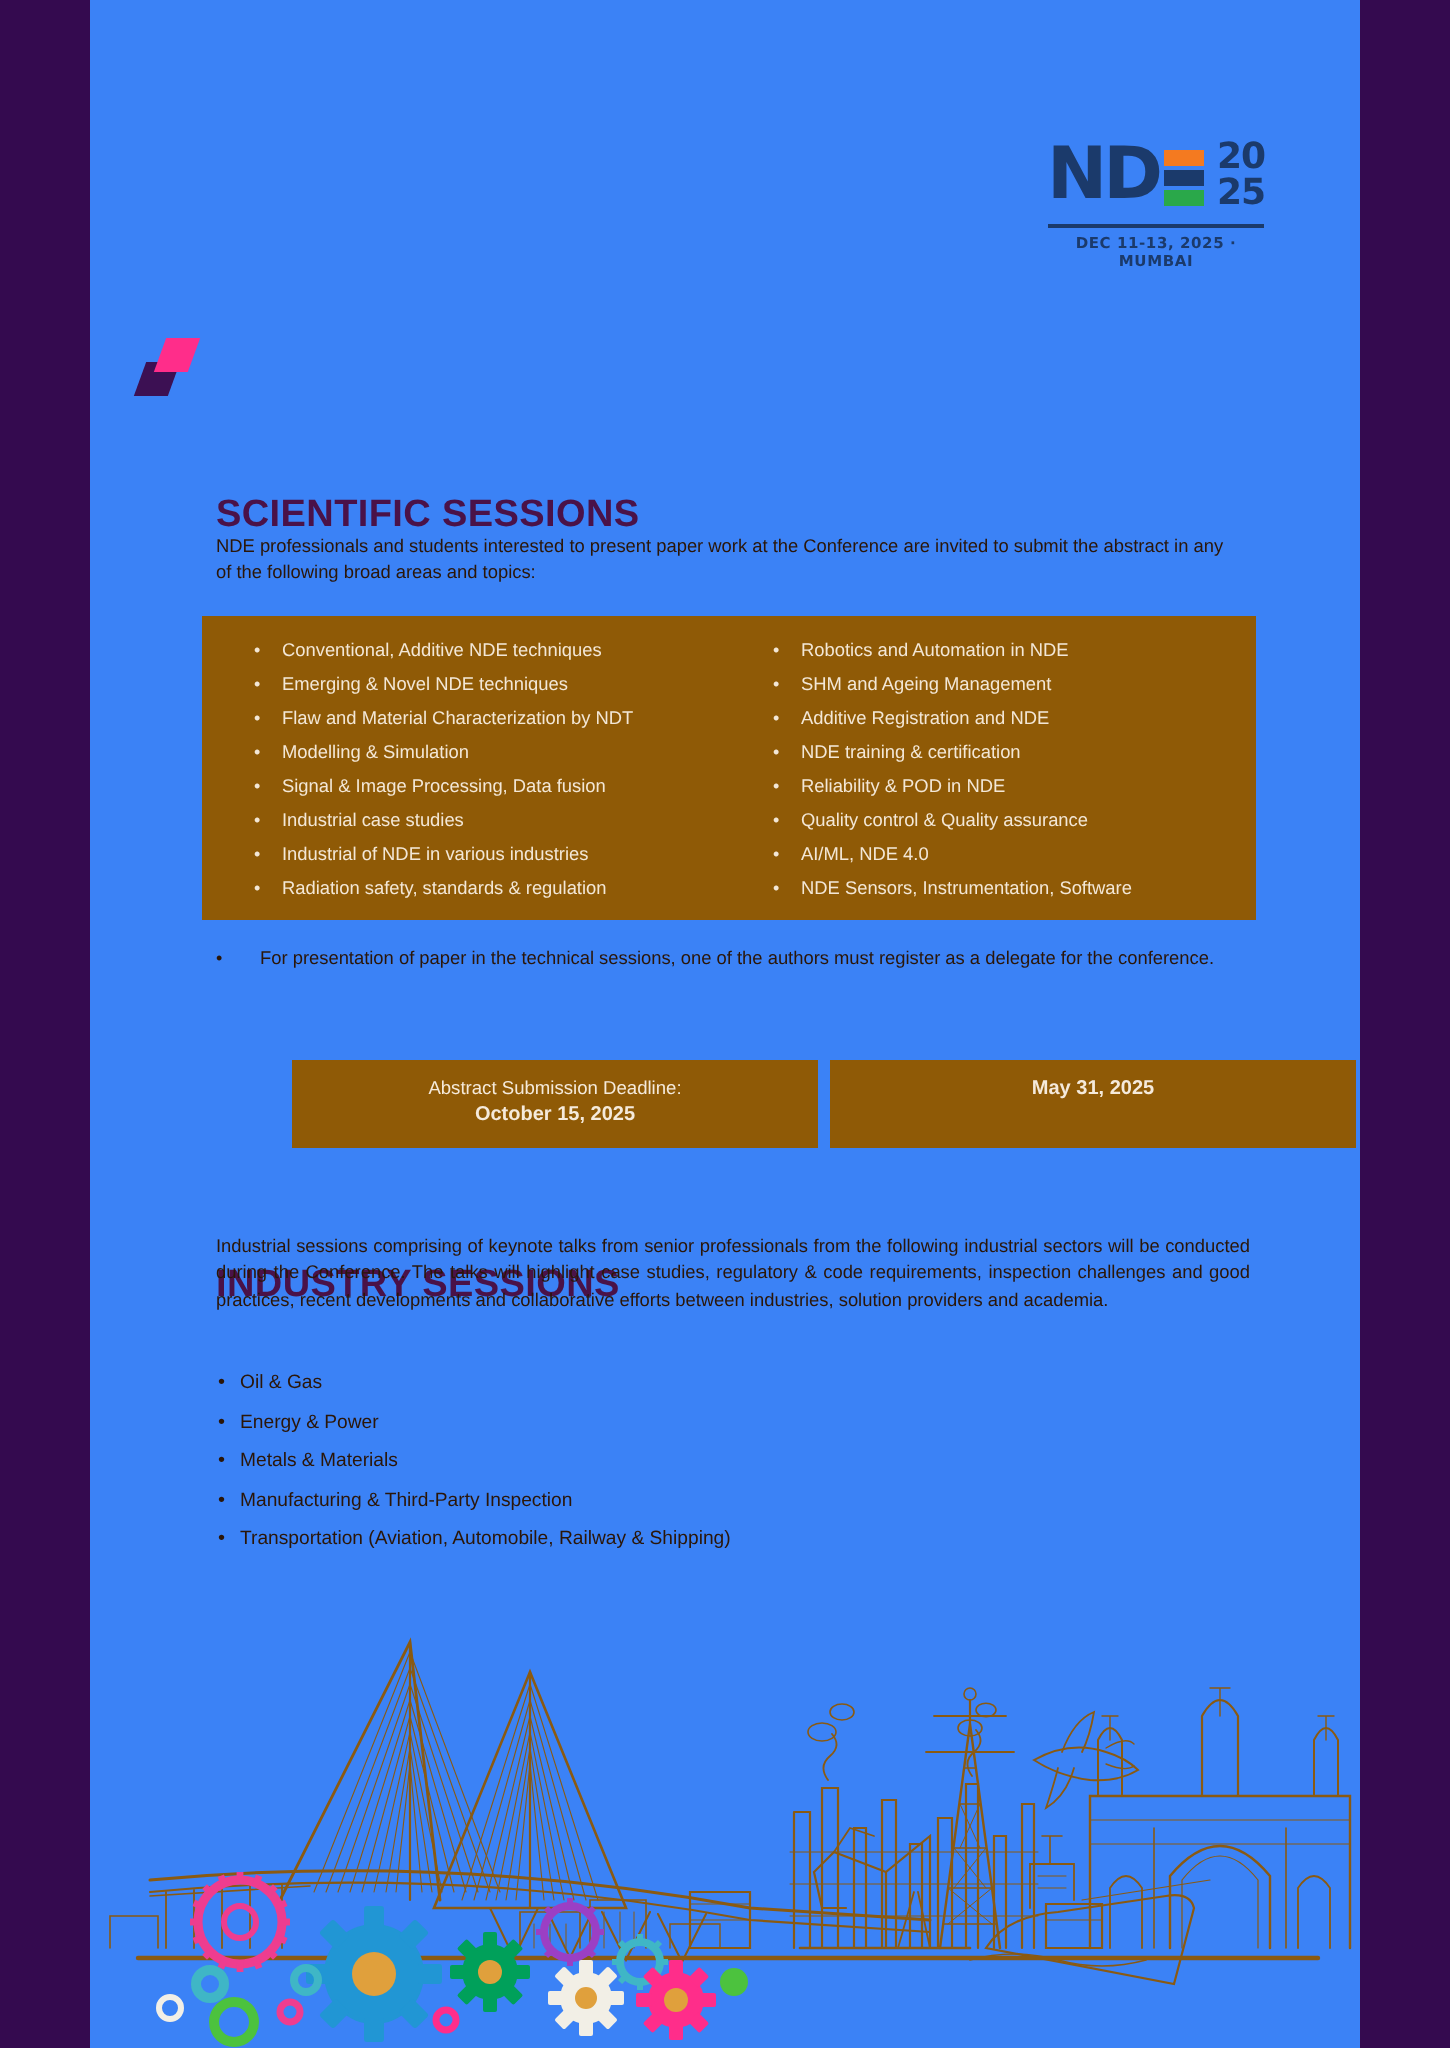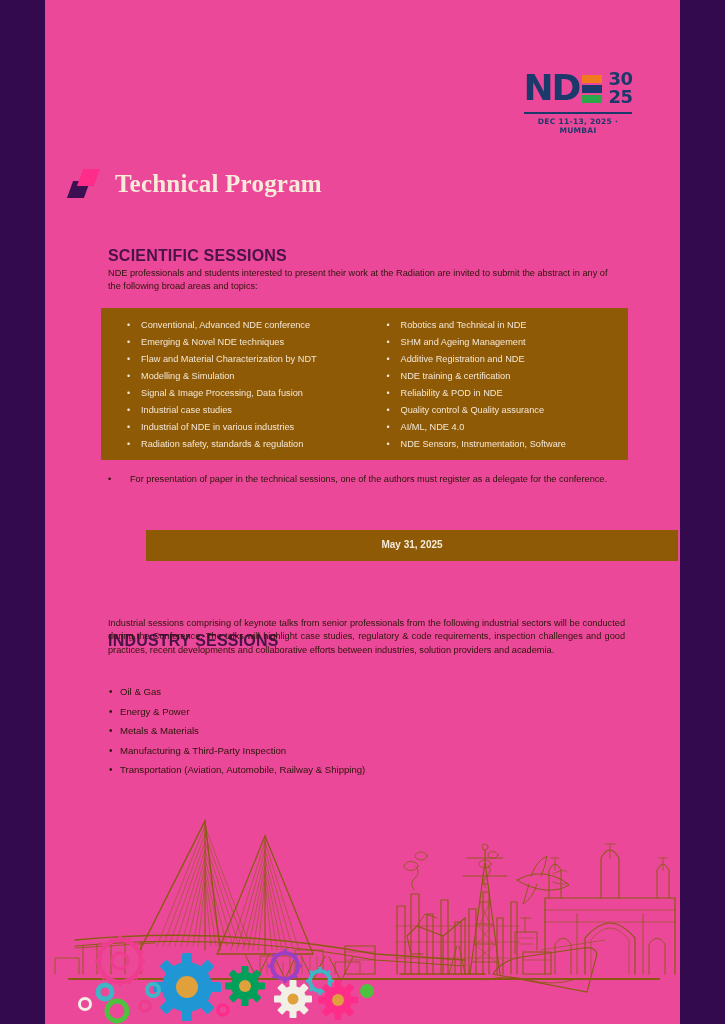--- a/index.html
+++ b/index.html
@@ -9,21 +9,21 @@
     height: 1024px;
     background: #e0a03c;
     font-family: "Liberation Sans", sans-serif;
     overflow: hidden;
     position: relative;
   }
 
   .page {
     position: absolute;
     inset: 0;
-    background: #ec4899;
+    background: #3b82f6;
   }
 
   
   .band {
     position: absolute;
     top: 0;
     bottom: 0;
     width: 45px;
     background: #340a4f;
   }
@@ -121,21 +121,21 @@
   .page-title {
     font-family: "Liberation Serif", serif;
     font-size: 25px;
     font-weight: 700;
     color: #f7ecd9;
     letter-spacing: 0.2px;
   }
 
   
   .section-head {
-    font-size: 16px;
+    font-size: 19px;
     font-weight: 700;
     color: #4a1248;
     letter-spacing: 0.2px;
   }
   .body-text {
     font-size: 9.2px;
     color: #2b1608;
     line-height: 1.45;
   }
   .body-text.justify { text-align: justify; }
@@ -252,44 +252,43 @@
 
     <div class="logo-wrap">
       <div class="logo-main">
         <span class="logo-nd">ND</span>
         <span class="logo-tri">
           <span class="tri-saffron"></span>
           <span class="tri-white"></span>
           <span class="tri-green"></span>
         </span>
         <span class="logo-year">
-          <span>30</span><br>
+          <span>20</span><br>
           <span>25</span>
         </span>
       </div>
       <div class="logo-rule"></div>
       <div class="logo-date">DEC 11-13, 2025 · MUMBAI</div>
     </div>
 
     <div class="title-row">
       <span class="title-mark">
         <span class="p1"></span>
           <span class="p2"></span>
       </span>
-      <span class="page-title">Technical Program</span>
     </div>
 
     <div class="section-head" id="sci-head">SCIENTIFIC SESSIONS</div>
-    <div class="body-text" id="sci-intro">NDE professionals and students interested to present their work at the Radiation are invited to submit the abstract in any of the following broad areas and topics:</div>
+    <div class="body-text" id="sci-intro">NDE professionals and students interested to present paper work at the Conference are invited to submit the abstract in any of the following broad areas and topics:</div>
 
     <div class="topics-box">
       <div class="topics-col left">
         <div class="topic-item">
             <span class="dot">•</span>
-            <span>Conventional, Advanced NDE conference</span>
+            <span>Conventional, Additive NDE techniques</span>
           </div>
         <div class="topic-item">
             <span class="dot">•</span>
             <span>Emerging &amp; Novel NDE techniques</span>
           </div>
         <div class="topic-item">
             <span class="dot">•</span>
             <span>Flaw and Material Characterization by NDT</span>
           </div>
         <div class="topic-item">
@@ -309,21 +308,21 @@
             <span>Industrial of NDE in various industries</span>
           </div>
         <div class="topic-item">
             <span class="dot">•</span>
             <span>Radiation safety, standards &amp; regulation</span>
           </div>
       </div>
       <div class="topics-col right">
         <div class="topic-item">
             <span class="dot">•</span>
-            <span>Robotics and Technical in NDE</span>
+            <span>Robotics and Automation in NDE</span>
           </div>
         <div class="topic-item">
             <span class="dot">•</span>
             <span>SHM and Ageing Management</span>
           </div>
         <div class="topic-item">
             <span class="dot">•</span>
             <span>Additive Registration and NDE</span>
           </div>
         <div class="topic-item">
@@ -348,20 +347,24 @@
           </div>
       </div>
     </div>
 
     <div class="note">
       <span class="dot">•</span>
       <span class="txt body-text">For presentation of paper in the technical sessions, one of the authors must register as a delegate for the conference.</span>
     </div>
 
     <div class="deadlines">
+      <div class="deadline-box">
+        <div class="deadline-label">Abstract Submission Deadline:</div>
+        <div class="deadline-date">October 15, 2025</div>
+      </div>
       <div class="deadline-box">
         <div class="deadline-date">May 31, 2025</div>
       </div>
     </div>
 
     <div class="section-head" id="ind-head">INDUSTRY SESSIONS</div>
     <div class="body-text justify" id="ind-intro">Industrial sessions comprising of keynote talks from senior professionals from the following industrial sectors will be conducted during the Conference. The talks will highlight case studies, regulatory &amp; code requirements, inspection challenges and good practices, recent developments and collaborative efforts between industries, solution providers and academia.</div>
 
     <div class="sector-list">
       <div class="sector-item">

